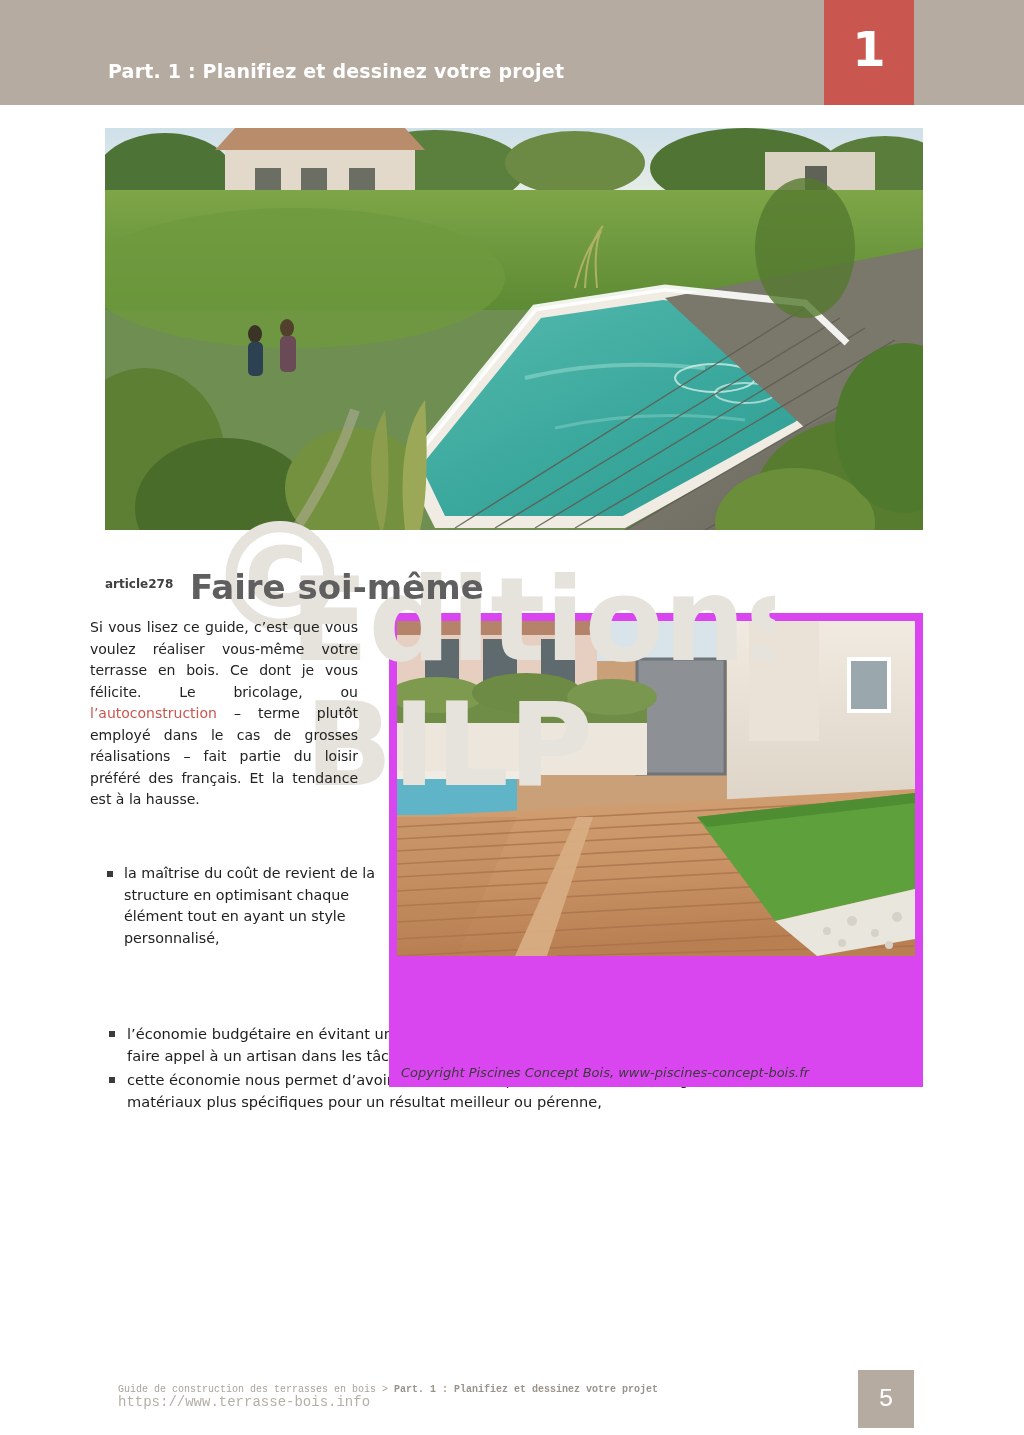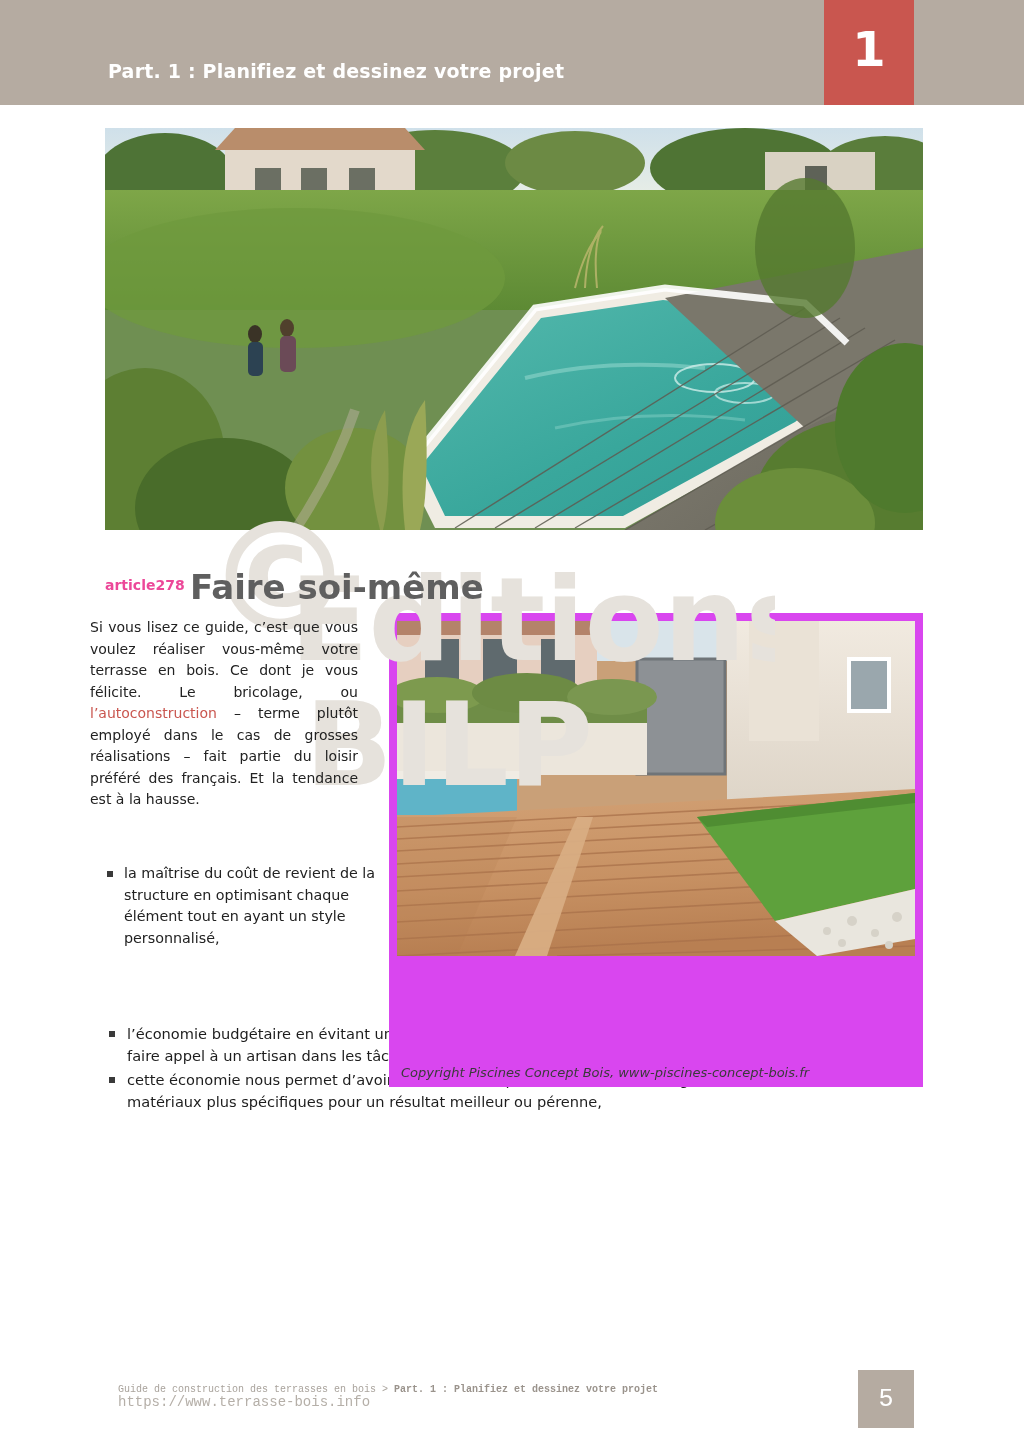--- a/index.html
+++ b/index.html
@@ -88,23 +88,23 @@
     position: absolute;
     left: 105px;
     top: 462px;
     width: 600px;
     height: 38px;
   }
   .article-ref {
     position: absolute;
     left: 0;
     top: 10px;
-    font-size: 14px;
+    font-size: 12px;
     font-weight: bold;
-    color: #ec4899;
+    color: #404040;
   }
   .section-title {
     position: absolute;
     left: 85px;
     top: 0;
     font-size: 34px;
     font-weight: bold;
     color: #5f5f5f;
     z-index: 6;
   }

